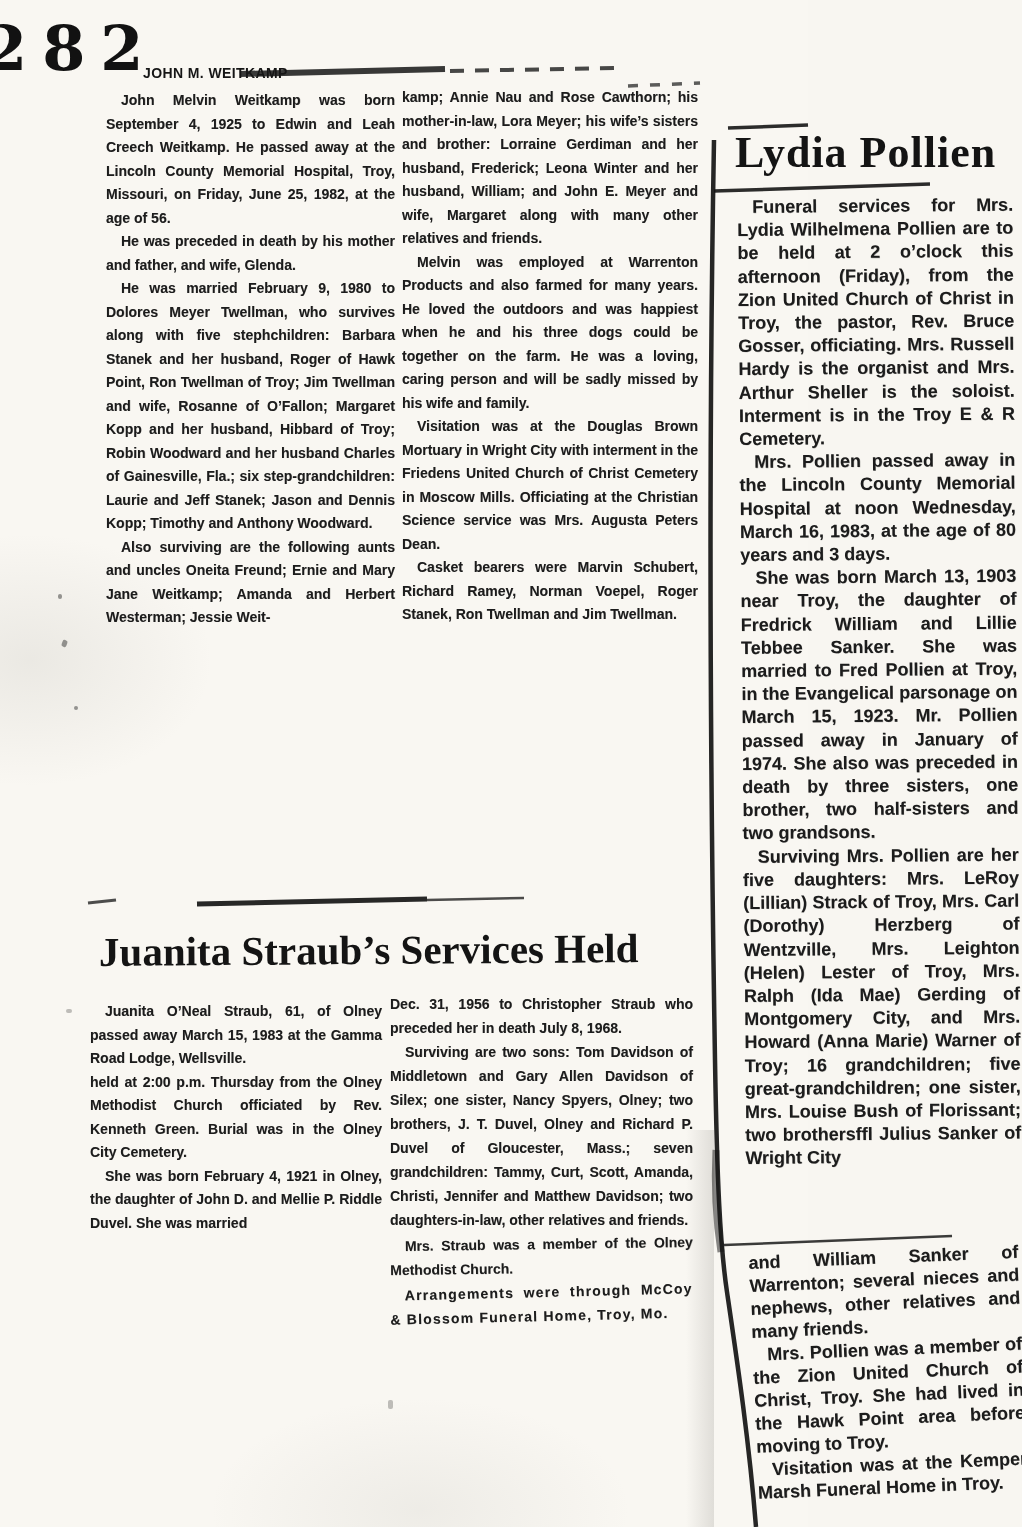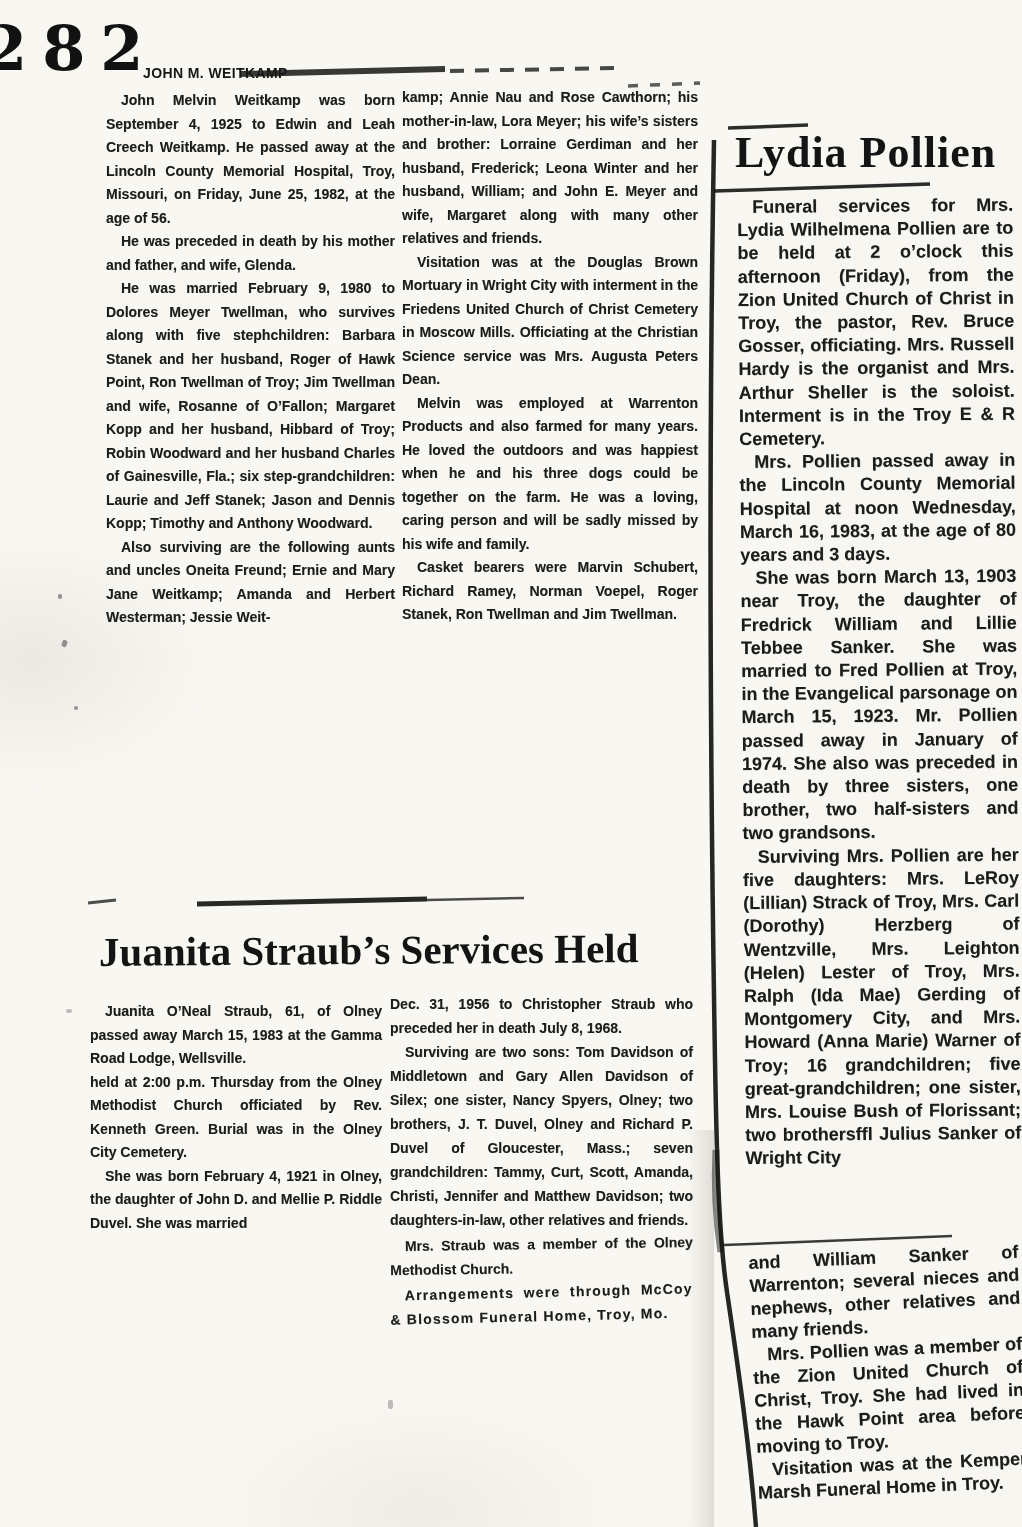--- a/index.html
+++ b/index.html
@@ -67,22 +67,22 @@
 
   <div class="col" id="weit-col1">
     <p>John Melvin Weitkamp was born September 4, 1925 to Edwin and Leah Creech Weitkamp. He passed away at the Lincoln County Memorial Hospital, Troy, Missouri, on Friday, June 25, 1982, at the age of 56.</p>
     <p>He was preceded in death by his mother and father, and wife, Glenda.</p>
     <p>He was married February 9, 1980 to Dolores Meyer Twellman, who survives along with five stephchildren: Barbara Stanek and her husband, Roger of Hawk Point, Ron Twellman of Troy; Jim Twellman and wife, Rosanne of O’Fallon; Margaret Kopp and her husband, Hibbard of Troy; Robin Woodward and her husband Charles of Gainesville, Fla.; six step-grandchildren: Laurie and Jeff Stanek; Jason and Dennis Kopp; Timothy and Anthony Woodward.</p>
     <p>Also surviving are the following aunts and uncles Oneita Freund; Ernie and Mary Jane Weitkamp; Amanda and Herbert Westerman; Jessie Weit-</p>
   </div>
 
   <div class="col" id="weit-col2">
     <p class="noindent">kamp; Annie Nau and Rose Cawthorn; his mother-in-law, Lora Meyer; his wife’s sisters and brother: Lorraine Gerdiman and her husband, Frederick; Leona Winter and her husband, William; and John E. Meyer and wife, Margaret along with many other relatives and friends.</p>
+    <p>Melvin was employed at Warrenton Products and also farmed for many years. He loved the outdoors and was happiest when he and his three dogs could be together on the farm. He was a loving, caring person and will be sadly missed by his wife and family.</p>
     <p>Visitation was at the Douglas Brown Mortuary in Wright City with interment in the Friedens United Church of Christ Cemetery in Moscow Mills. Officiating at the Christian Science service was Mrs. Augusta Peters Dean.</p>
-    <p>Melvin was employed at Warrenton Products and also farmed for many years. He loved the outdoors and was happiest when he and his three dogs could be together on the farm. He was a loving, caring person and will be sadly missed by his wife and family.</p>
     <p>Casket bearers were Marvin Schubert, Richard Ramey, Norman Voepel, Roger Stanek, Ron Twellman and Jim Twellman.</p>
   </div>
 
   <div class="headline-serif" id="pollien-title">Lydia Pollien</div>
 
   <div class="col" id="pollien-col">
     <p>Funeral services for Mrs. Lydia Wilhelmena Pollien are to be held at 2 o’clock this afternoon (Friday), from the Zion United Church of Christ in Troy, the pastor, Rev. Bruce Gosser, officiating. Mrs. Russell Hardy is the organist and Mrs. Arthur Sheller is the soloist. Interment is in the Troy E &amp; R Cemetery.</p>
     <p>Mrs. Pollien passed away in the Lincoln County Memorial Hospital at noon Wednesday, March 16, 1983, at the age of 80 years and 3 days.</p>
     <p>She was born March 13, 1903 near Troy, the daughter of Fredrick William and Lillie Tebbee Sanker. She was married to Fred Pollien at Troy, in the Evangelical parsonage on March 15, 1923. Mr. Pollien passed away in January of 1974. She also was preceded in death by three sisters, one brother, two half-sisters and two grandsons.</p>
     <p>Surviving Mrs. Pollien are her five daughters: Mrs. LeRoy (Lillian) Strack of Troy, Mrs. Carl (Dorothy) Herzberg of Wentzville, Mrs. Leighton (Helen) Lester of Troy, Mrs. Ralph (Ida Mae) Gerding of Montgomery City, and Mrs. Howard (Anna Marie) Warner of Troy; 16 grandchildren; five great-grandchildren; one sister, Mrs. Louise Bush of Florissant; two brothersffl Julius Sanker of Wright City</p>

